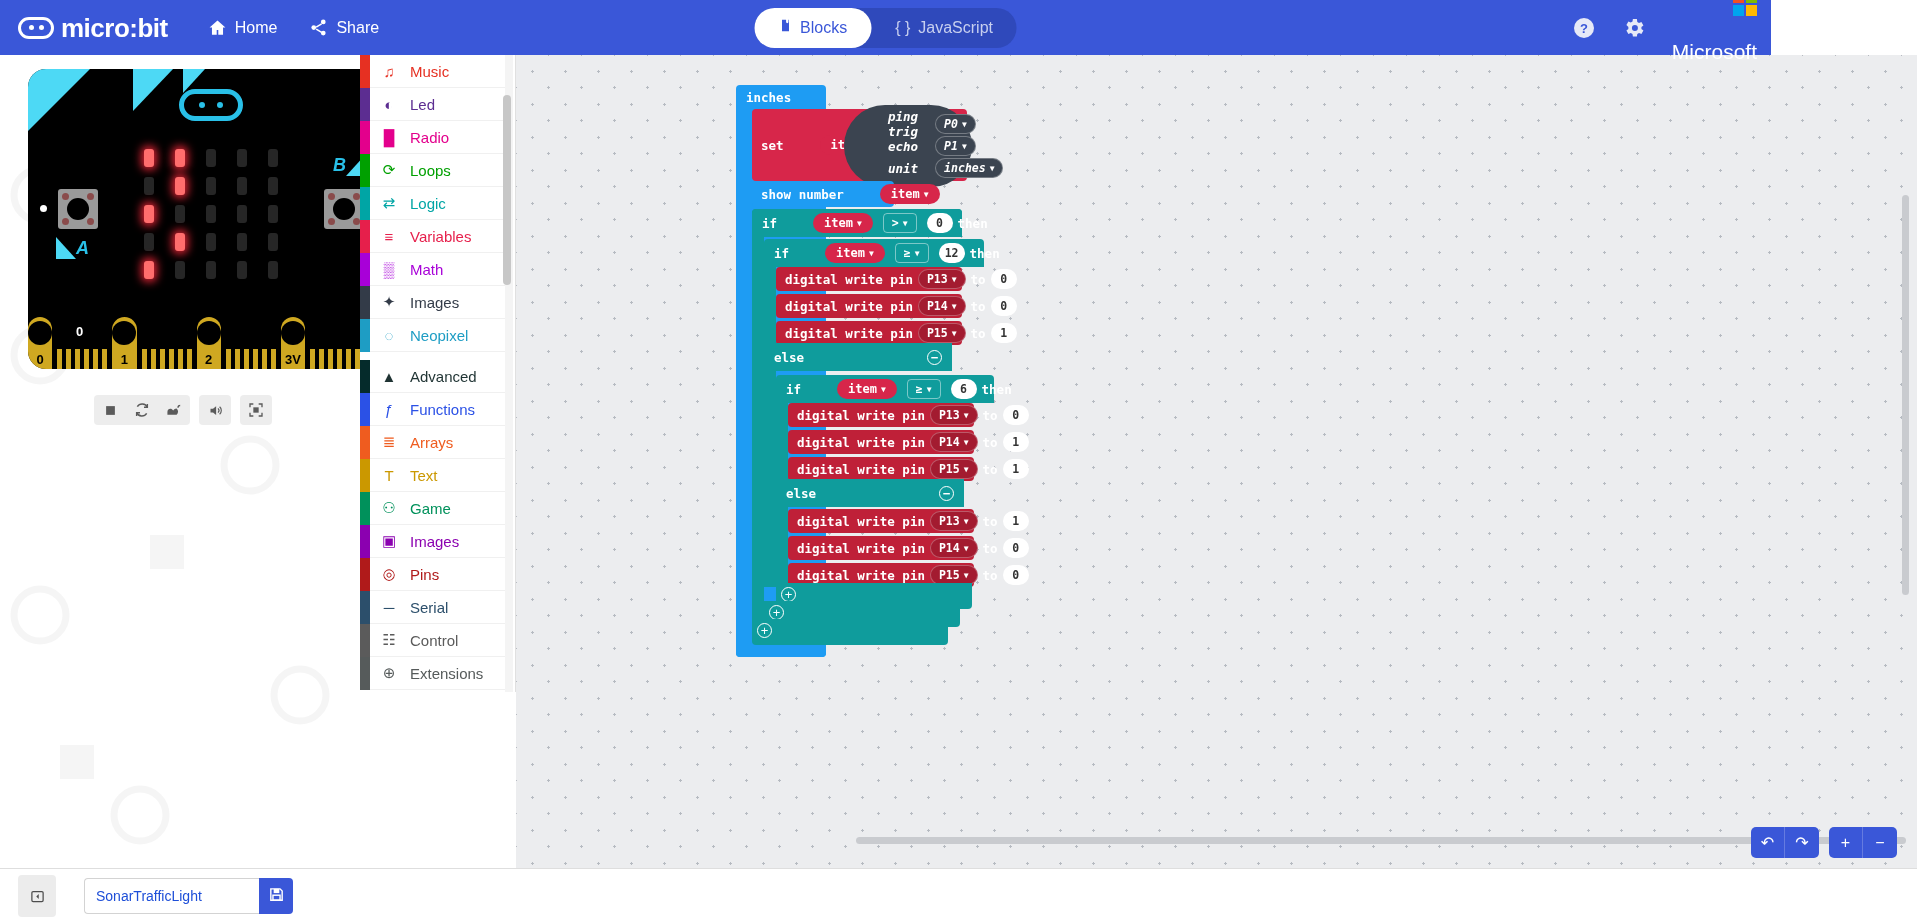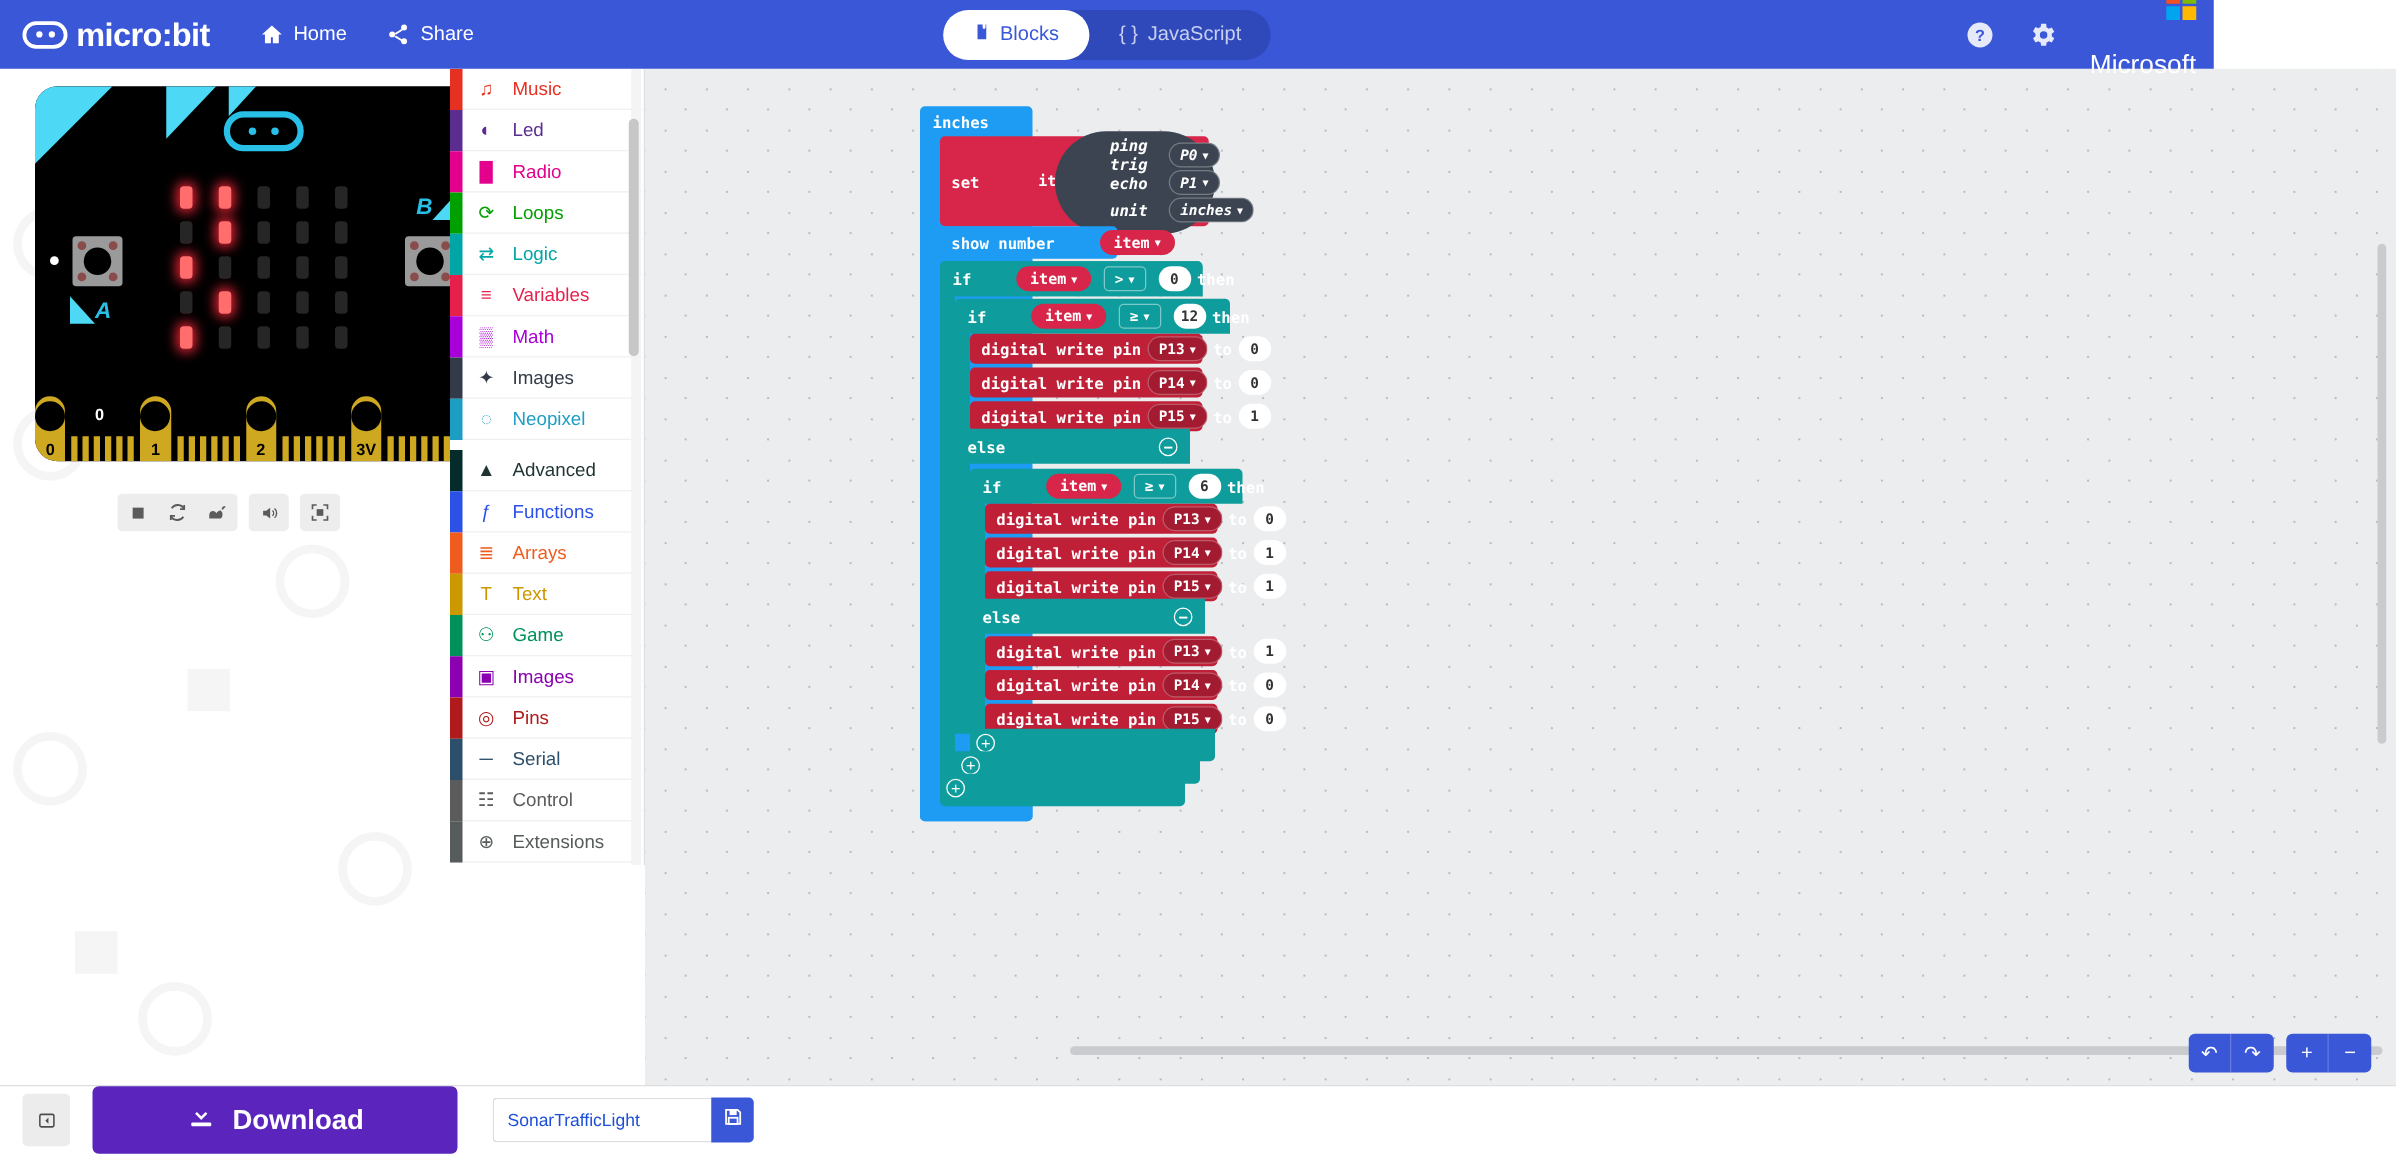--- a/index.html
+++ b/index.html
@@ -942,29 +942,20 @@
 </div>
 
 <div class="bottombar">
   <div class="collapse-btn">
     <svg width="15" height="15" viewBox="0 0 24 24" fill="none" stroke="#4d4d4d" stroke-width="2">
       <rect x="3" y="4" width="18" height="16" rx="2"></rect>
       <path d="M14 8l-4 4 4 4" fill="#4d4d4d" stroke="none"></path>
     </svg>
   </div>
 
-  <div class="download-btn">
-    <span>
-      <svg width="24" height="24" viewBox="0 0 24 24" fill="#fff">
-          <path d="M12 3v9l3.5-3.5 1.4 1.4L12 15l-4.9-5.1 1.4-1.4L12 12V3z"></path>
-          <rect x="4" y="17" width="16" height="3" rx="1"></rect>
-        </svg>
-    </span>
-    <span>Download</span>
-  </div>
 
   <div class="name-input-wrap">
     <input class="name-input" type="text" value="SonarTrafficLight" style="">
     <div class="save-btn">
       <span>
         <svg width="17" height="17" viewBox="0 0 24 24" fill="none" stroke="#fff" stroke-width="2">
           <path d="M4 4h13l3 3v13H4z"></path>
             <rect x="8" y="4" width="8" height="6" fill="#fff" stroke="none"></rect>
           <rect x="7" y="13" width="10" height="7" fill="none"></rect>
         </svg>

